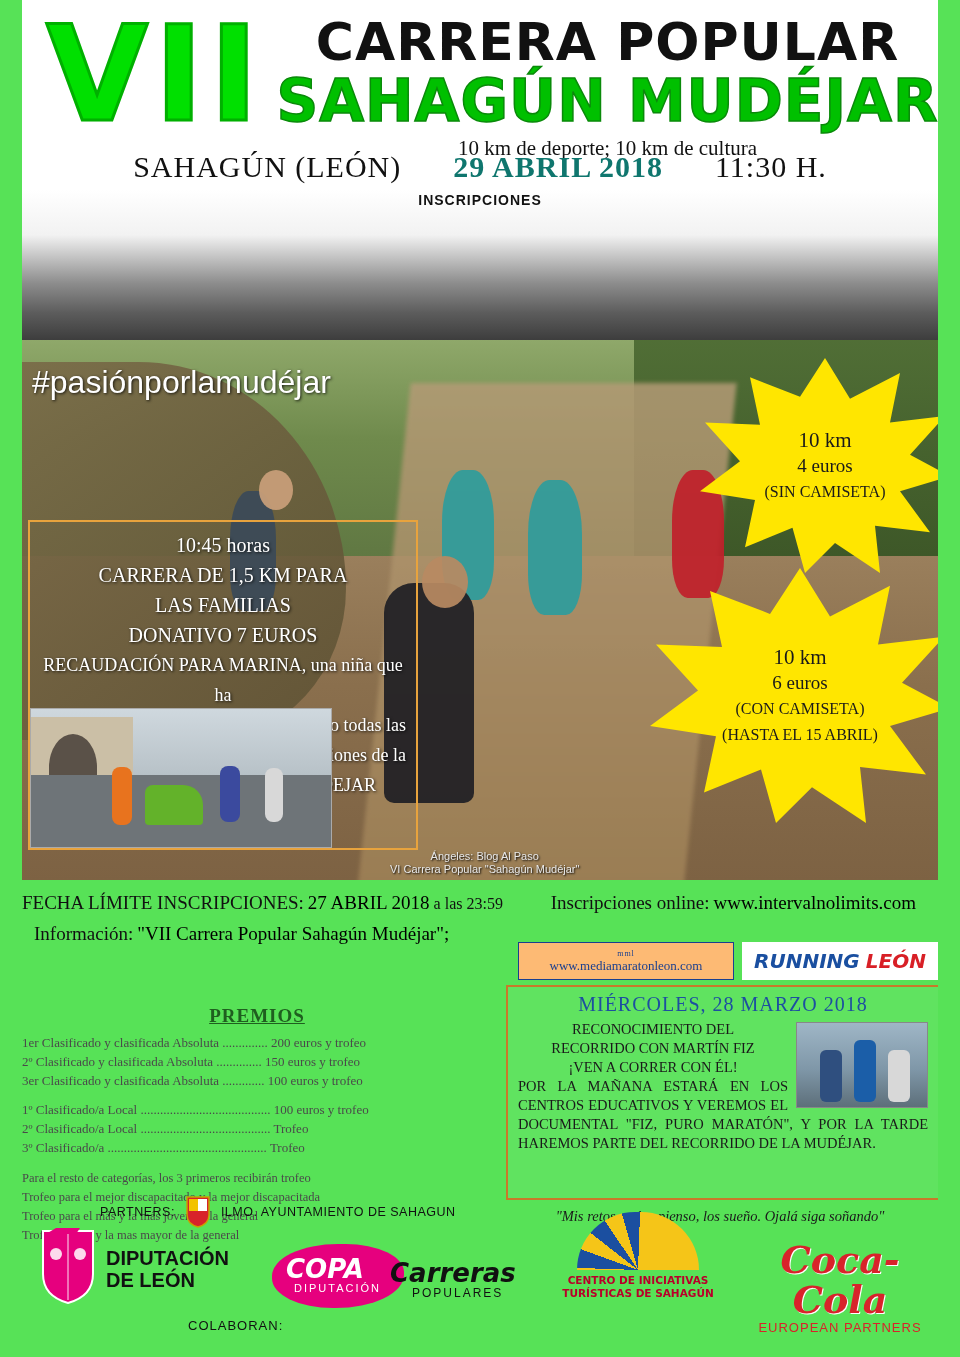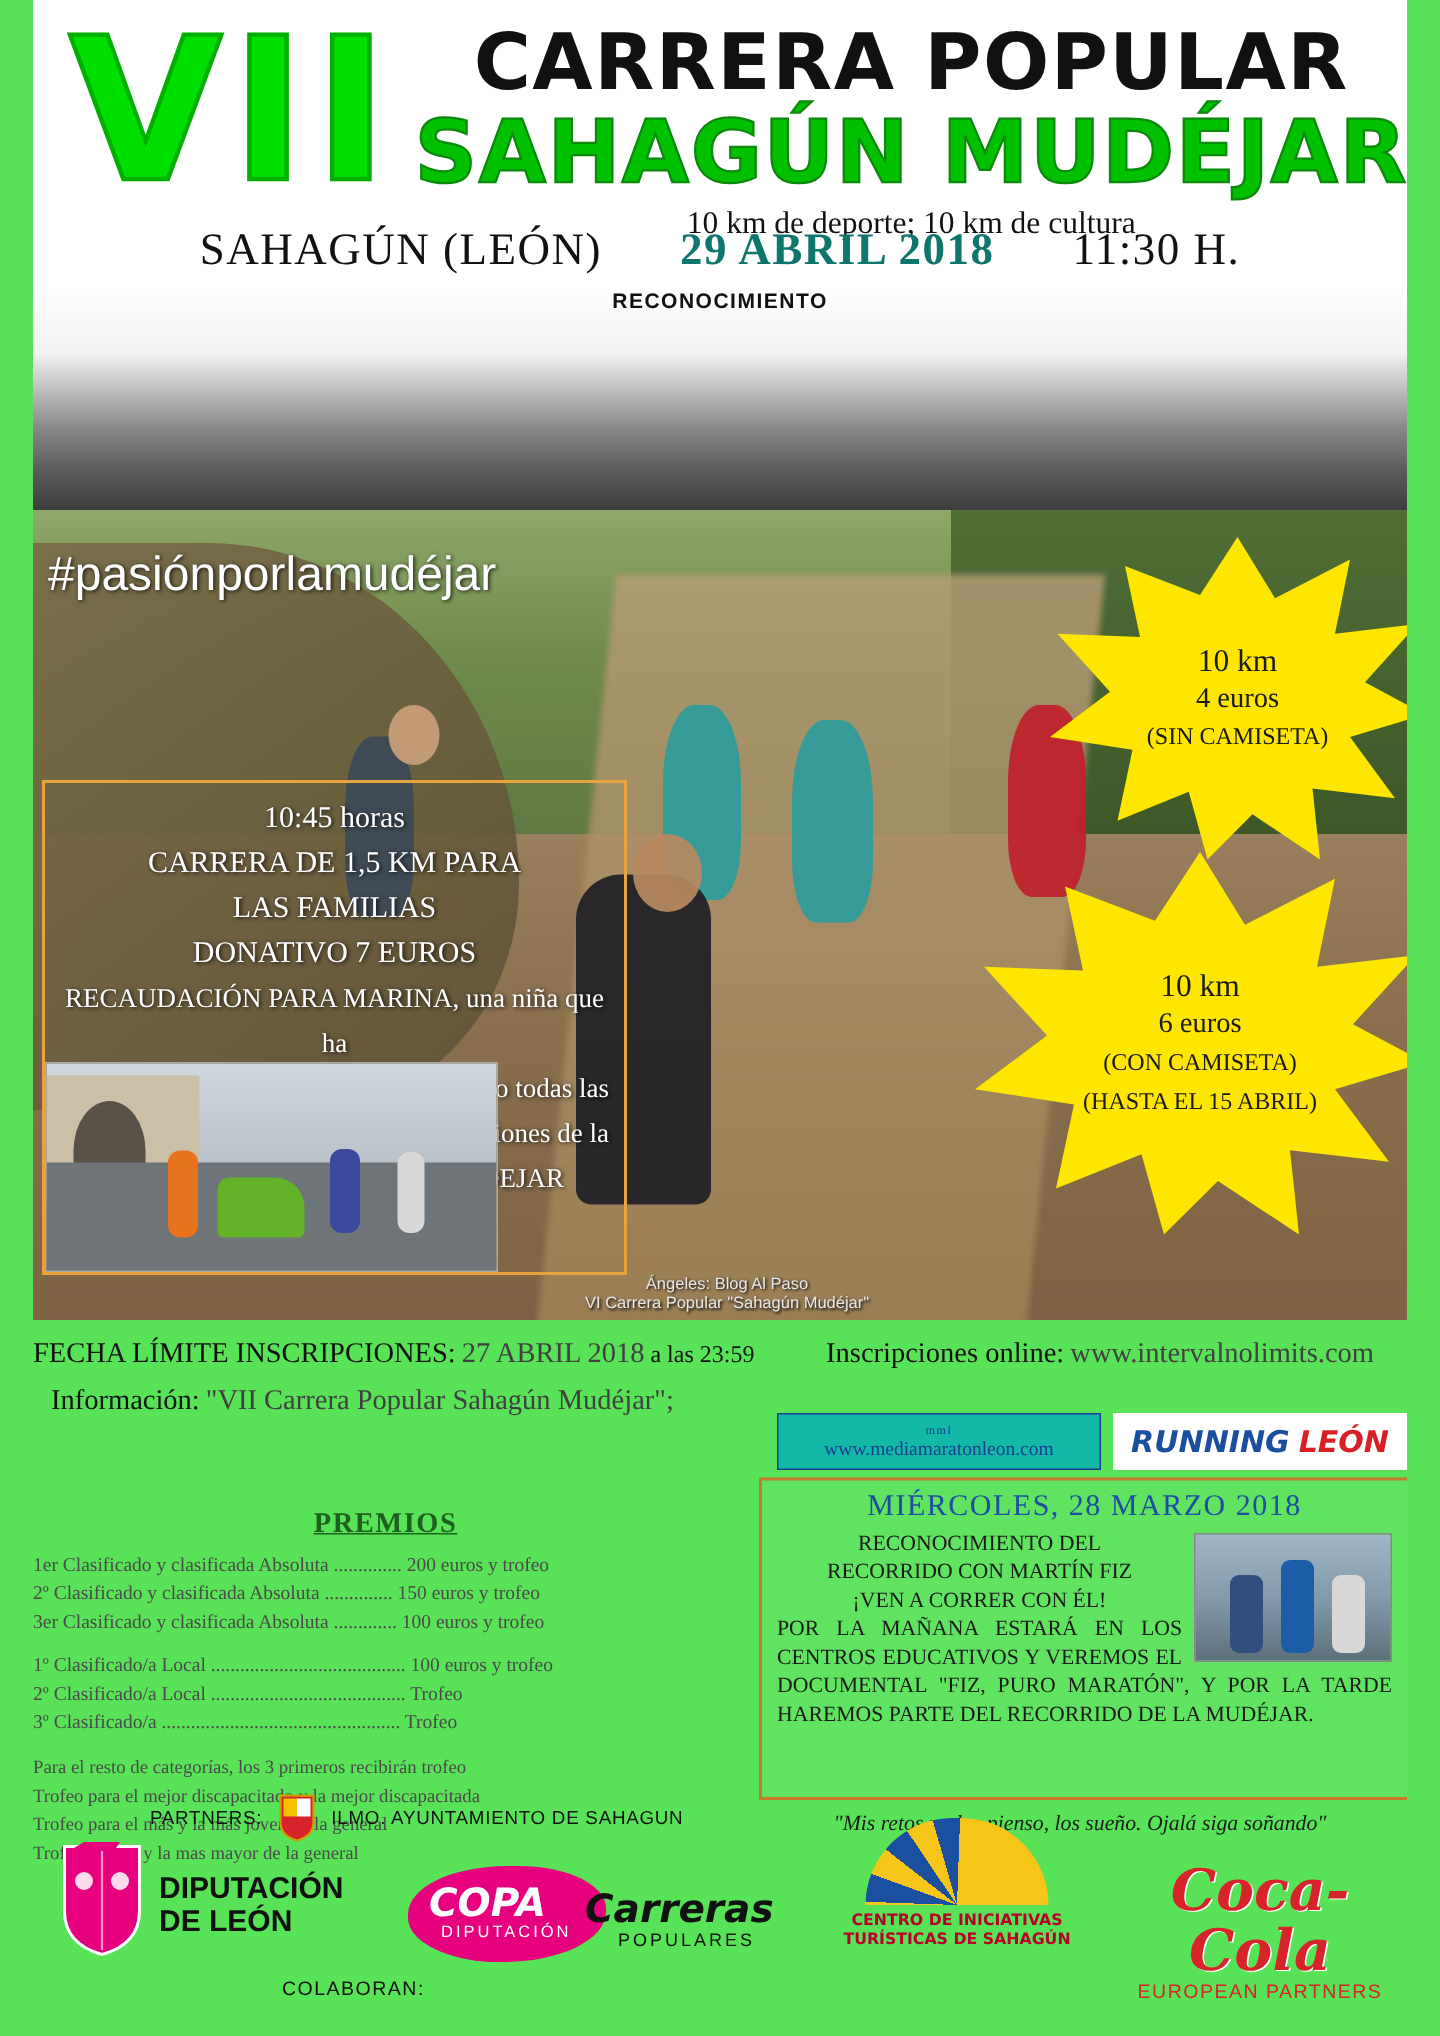--- a/index.html
+++ b/index.html
@@ -232,31 +232,31 @@
   }
 
   
   .info-block {
     position:relative;
     padding:8px 22px 0 22px;
     font-family:"Liberation Serif", serif;
   }
   .line1, .line2 { line-height:30px; }
   .label-dark { color:#111; font-size:19px; }
-  .value-white { color:#404040; font-size:19px;text-align:right; }
+  .value-white { color:#000000; font-size:19px;text-align:right; }
   .line1 { display:flex; justify-content:space-between; }
   .line2 { display:flex; justify-content:space-between; }
 
   
   .media-logos {
     position:absolute; right:22px; top:62px;
     display:flex; gap:8px; align-items:center;
   }
   .mm-logo {
-    background:#14b8a6; border:1px solid #1a3f8f;
+    background:#fdba74; border:1px solid #1a3f8f;
     width:216px; height:38px;
     display:flex; flex-direction:column; justify-content:center; align-items:center;
     font-family:"Liberation Serif", serif;
   }
   .mm-logo .mmtop { font-size:8px; color:#1a3f8f; letter-spacing:1px; }
   .mm-logo .mmurl { font-size:13px; color:#1a3f8f; }
   .rl-logo {
     background:#ffffff; width:196px; height:38px;
     display:flex; justify-content:center; align-items:center;
     gap:6px;
@@ -451,21 +451,21 @@
       <path d="M43 4 L80 4 L80 62 Q80 96 43 106 Q6 96 6 62 L6 4 Z" fill="#d8232a" stroke="#b08d00" stroke-width="3"></path>
       <rect x="10" y="8" width="32" height="44" fill="#f2c200"></rect>
       <rect x="44" y="8" width="32" height="44" fill="#ffffff"></rect>
       <path d="M18 18 h16 v14 h-16 z" fill="#8a1a1a"></path>
       <circle cx="60" cy="30" r="11" fill="#c38f3a"></circle>
       <path d="M43 0 h24 l-6 8 h-36 z" fill="#f2c200"></path>
     </svg>
   </div>
 
   <div class="sponsor-bar">
-    <div class="patro">RECONOCIMIENTO</div>
+    <div class="patro">INSCRIPCIONES</div>
   </div>
 
   <div class="photo">
     <div class="sky"></div>
     <div class="bush"></div>
     <div class="ground"></div>
     <div class="bank"></div>
     <div class="path"></div>
 
     <div class="runnerblob" style="left:24%;top:28%;width:46px;height:120px;background:#3b4a58;"></div>

